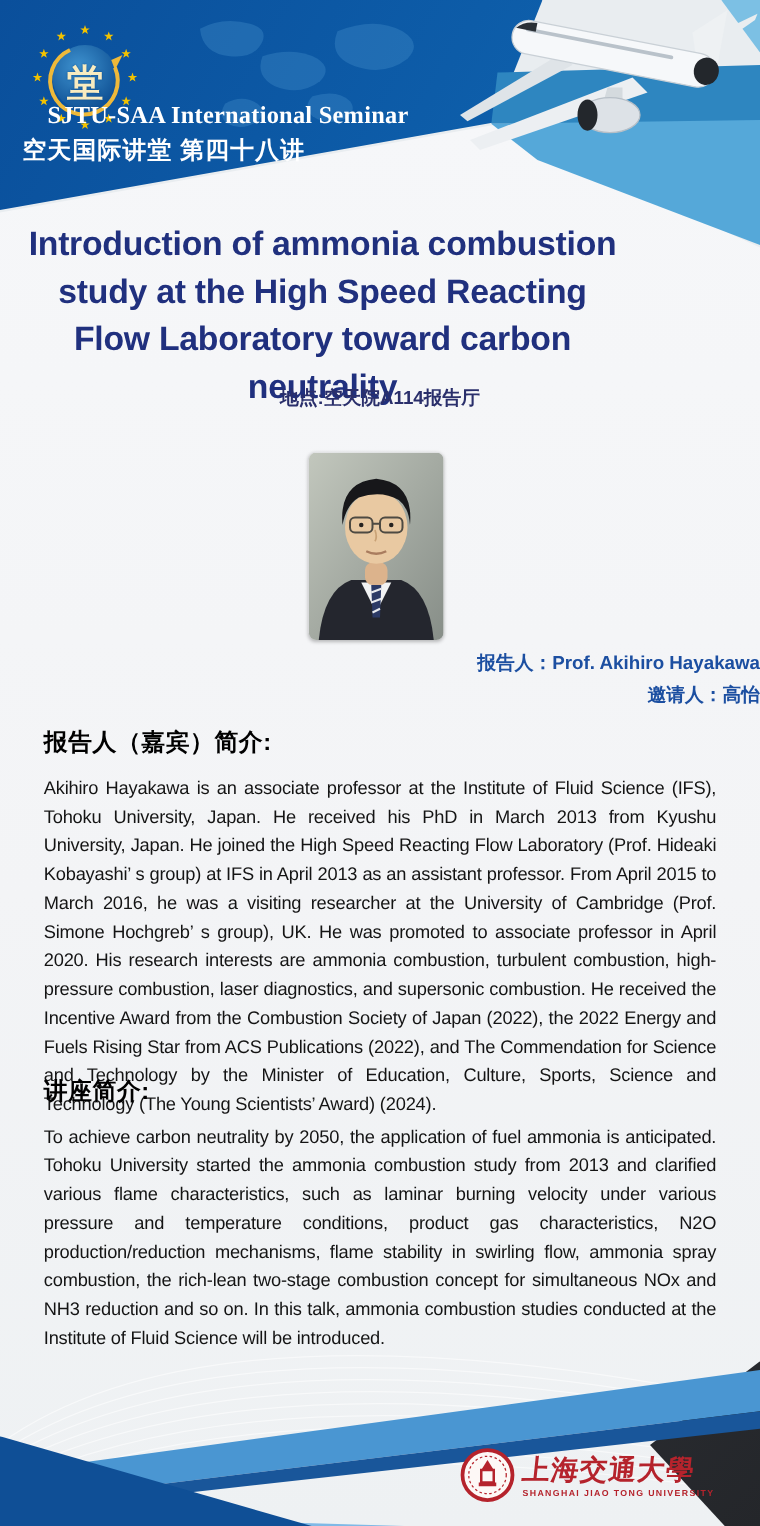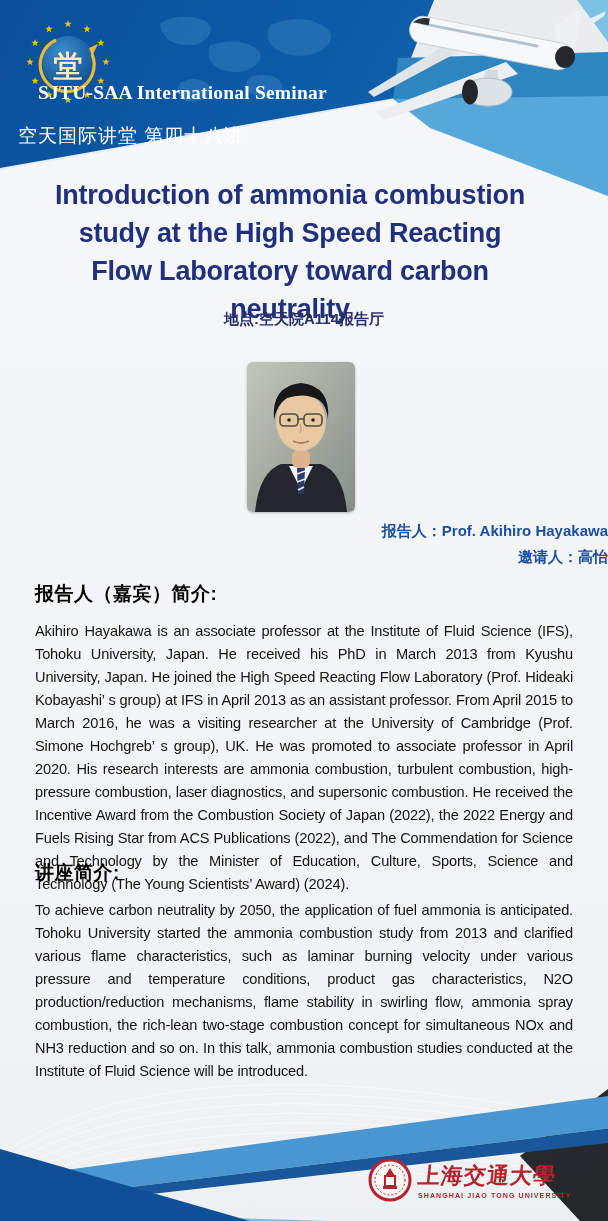--- a/index.html
+++ b/index.html
@@ -26,28 +26,28 @@
 
   
   .logo{position:absolute;left:26px;top:6px;width:84px;height:112px;}
   .logo-char{position:absolute;left:0;top:41px;width:84px;text-align:center;
     font-size:29px;font-weight:bold;color:#f8ecc0;text-shadow:0 0 2px #0a4a8e;}
 
   
   .hdr-text{position:absolute;left:18px;top:82px;color:#ffffff;}
   .hdr-en{font-family:"Liberation Serif","DejaVu Serif",serif;font-weight:bold;
     font-size:19.5px;letter-spacing:.2px;margin-left:20px;}
-  .hdr-zh{font-weight:normal;font-size:19px;margin-top:19px;letter-spacing:1px;}
+  .hdr-zh{font-weight:bold;font-size:19px;margin-top:3px;letter-spacing:1px;}
 
   
   .plane{position:absolute;right:0px;top:0px;}
 
   
   .title{position:absolute;left:0;top:176px;width:516px;text-align:center;
-    color:#20307e;font-weight:800;font-size:27px;line-height:38px;letter-spacing:-.2px;padding-left:32px;}
+    color:#20307e;font-weight:800;font-size:27px;line-height:38px;letter-spacing:-.2px;}
   .meta{position:absolute;left:0;top:306px;width:608px;text-align:center;
     color:#2a2f6b;font-weight:bold;font-size:15px;line-height:25px;}
   .photo{position:absolute;left:247px;top:362px;width:108px;height:150px;
     border-radius:6px;overflow:hidden;box-shadow:0 1px 3px rgba(0,0,0,.25);}
   .speaker{position:absolute;left:0;top:518px;width:608px;text-align:right;
     color:#1c4fa1;font-weight:bold;font-size:15px;line-height:26px;}
 
   .sec-h{position:absolute;left:35px;color:#000000;font-weight:800;font-size:19px;letter-spacing:.5px;}
   .sec-h1{top:581px;} .sec-h2{top:860px;}
   .para{position:absolute;left:35px;width:538px;color:#141414;font-weight:400;

